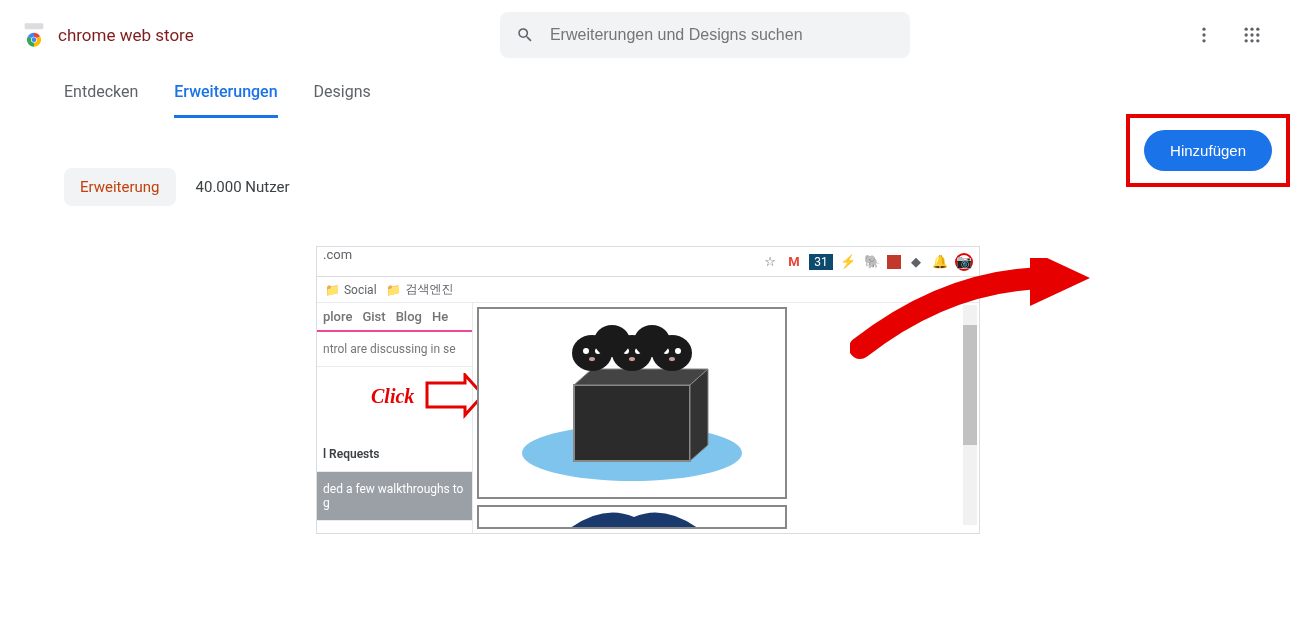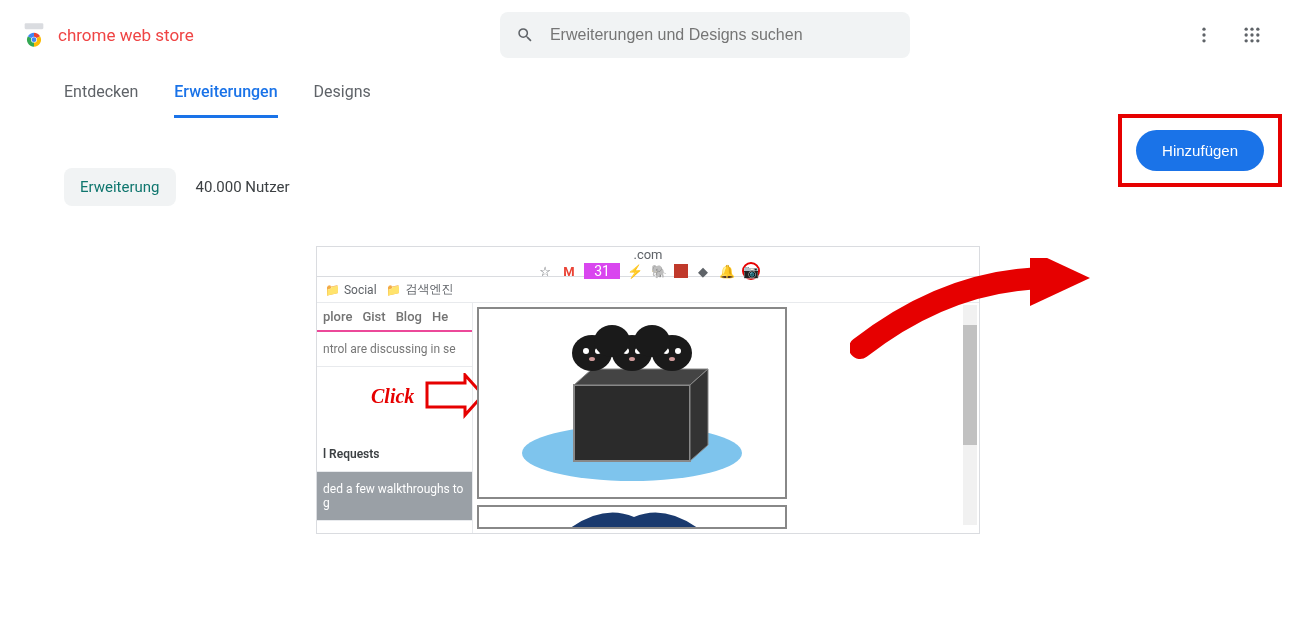--- a/index.html
+++ b/index.html
@@ -1,21 +1,21 @@
 <!DOCTYPE html>
 <html><head>
   <meta charset="utf-8">
   <style>
     * { margin: 0; padding: 0; box-sizing: border-box; }
     body { font-family: 'Google Sans', Roboto, Arial, sans-serif; background: #fff; color: #202124; width: 1296px; }
     
     .header { display: flex; align-items: center; padding: 12px 20px; gap: 16px; }
     .logo-area { display: flex; align-items: center; gap: 10px; }
     .chrome-logo { width: 28px; height: 28px; }
-    .store-name { font-size: 17px; color: #ef4444; }
+    .store-name { font-size: 17px; color: #7f1d1d; }
     
     .search-wrap { flex: 0 0 auto; margin-left: 290px; }
     .search-box { display: flex; align-items: center; background: #f1f3f4; border-radius: 8px; width: 410px; height: 46px; padding: 0 16px; gap: 16px; }
     .search-box input { border: none; background: transparent; outline: none; font-size: 16px; color: #5f6368; width: 100%; }
     
     .header-right { margin-left: auto; display: flex; align-items: center; gap: 24px; padding-right: 12px; }
     .icon-btn { width: 24px; height: 24px; display: flex; align-items: center; justify-content: center; cursor: pointer; }
     
     .tabs { display: flex; gap: 36px; padding: 12px 20px 0 20px; border-bottom: 0px solid #dadce0; margin-left: 44px; }
     .tab { font-size: 16px; color: #5f6368; padding-bottom: 14px; cursor: pointer; }
@@ -26,30 +26,30 @@
     .ext-icon { width: 68px; height: 56px; background: #9aa0a6; border-radius: 6px; display: flex; align-items: center; justify-content: center; }
     .ext-title { font-size: 40px; font-weight: 500; color: #202124; letter-spacing: -0.5px; }
     
     .rating-row { margin-top: 20px; display: flex; align-items: center; gap: 6px; font-size: 18px; }
     .rating-val { font-weight: 600; }
     .star { color: #202124; }
     .reviews { color: #1a73e8; }
     .paren { color: #202124; }
     
     .chips-row { margin-top: 14px; display: flex; align-items: center; gap: 12px; }
-    .chip { background: #f1f3f4; border-radius: 8px; padding: 10px 16px; font-size: 15px; color: #0f766e; }
+    .chip { background: #f1f3f4; border-radius: 8px; padding: 10px 16px; font-size: 15px; color: #c2410c; }
     .users { font-size: 15px; color: #3c4043; margin-left: 8px; }
     
-    .add-btn-wrap { position: absolute; right: 14px; top: -4px; border: 4px solid #e60000; padding: 12px 14px; }
+    .add-btn-wrap { position: absolute; right: 6px; top: -4px; border: 4px solid #e60000; padding: 12px 14px; }
     .add-btn { background: #1a73e8; color: #fff; border: none; border-radius: 24px; padding: 12px 26px; font-size: 15px; font-weight: 500; cursor: pointer; }
     
     .arrow { position: absolute; left: 850px; top: 140px; }
     
     .preview { margin: 40px auto 0 auto; width: 664px; border: 1px solid #dadce0; background: #fff; overflow: hidden; }
-    .browser-bar { display: flex; align-items: center; height: 30px; border-bottom: 1px solid #dadce0; padding: 0 6px; font-size: 13px; color: #5f6368; flex-direction: column; }
+    .browser-bar { display: flex; height: 30px; border-bottom: 1px solid #dadce0; padding: 0 6px; font-size: 13px; color: #5f6368; }
     .url-frag { flex: 1; }
     .toolbar-icons { display: flex; gap: 6px; align-items: center; }
     .tb-ic { width: 18px; height: 18px; display: inline-flex; align-items: center; justify-content: center; font-size: 13px; }
     .camera-circle { border: 2px solid #e60000; border-radius: 50%; padding: 1px 3px; }
     
     .bookmarks { display: flex; gap: 10px; padding: 4px 8px; font-size: 12px; color: #5f6368; border-bottom: 1px solid #e8eaed; align-items: center; }
     .bm-folder { display: flex; align-items: center; gap: 4px; }
     .folder-ic { color: #f4b942; }
     
     .preview-body { display: flex; height: 230px; position: relative; }
@@ -142,21 +142,21 @@
     <path d="M10,90 Q100,20 200,20" stroke="#e60000" stroke-width="22" fill="none" stroke-linecap="round"></path>
     <path d="M180,-8 L240,20 L180,48 Z" fill="#e60000"></path>
   </svg>
 
   <div class="preview">
     <div class="browser-bar">
       <span class="url-frag">.com</span>
       <div class="toolbar-icons">
         <span class="tb-ic">☆</span>
         <span class="tb-ic" style="color:#ea4335;font-weight:bold">M</span>
-        <span class="tb-ic" style="background:#d946ef;color:#fff;font-size:14px;width:36px;height:16px">31</span>
+        <span class="tb-ic" style="background:#0c4a6e;color:#fff;font-size:12px;width:24px;height:16px">31</span>
         <span class="tb-ic">⚡</span>
         <span class="tb-ic">🐘</span>
         <span class="tb-ic" style="background:#c0392b;width:14px;height:14px"></span>
         <span class="tb-ic">◆</span>
         <span class="tb-ic">🔔</span>
         <span class="tb-ic camera-circle">📷</span>
       </div>
     </div>
     <div class="bookmarks">
       <div class="bm-folder">

